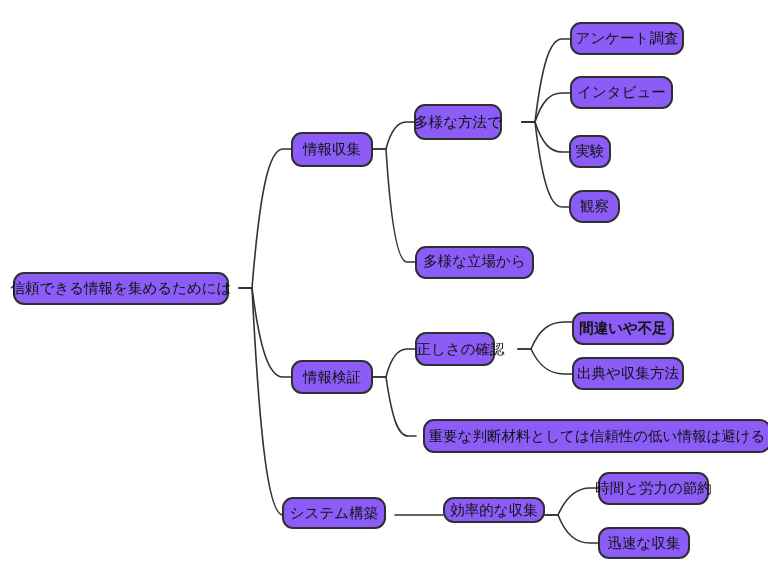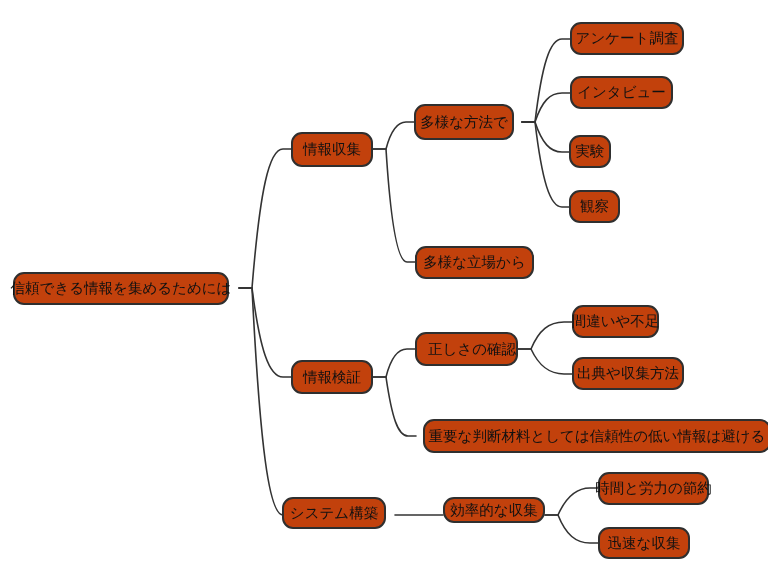--- a/index.html
+++ b/index.html
@@ -17,21 +17,21 @@
     stroke: #333333;
     stroke-width: 1.6;
     stroke-linecap: round;
   }
   .node {
     position: absolute;
     box-sizing: border-box;
     display: flex;
     align-items: center;
     justify-content: center;
-    background: #c2410c;
+    background: #8b5cf6;
     border: 2px solid #2f2f2f;
     border-radius: 11px;
     font-size: 14.5px;
     color: #111111;
     white-space: nowrap;
     line-height: 1;
     letter-spacing: 0;
   }
 </style>
 </head>
@@ -55,37 +55,37 @@
     <path d="M518,349 H531 C539,366 549,374 564,374 H572"></path>
     <path d="M395,515 H443"></path>
     <path d="M545,515 H558 C566,497 576,488 590,488 H598"></path>
     <path d="M545,515 H558 C566,535 576,543 590,543 H598"></path>
   </svg>
 
   <div class="node" style="left:13px;  top:272px; width:216px; height:33px;">信頼できる情報を集めるためには</div>
 
   <div class="node" style="left:291px; top:132px; width:82px;  height:35px;">情報収集</div>
 
-  <div class="node" style="left:414px; top:104px; width:100px; height:36px;">多様な方法で</div>
+  <div class="node" style="left:414px; top:104px; width:88px; height:36px;">多様な方法で</div>
 
   <div class="node" style="left:570px; top:22px;  width:114px; height:33px;">アンケート調査</div>
 
   <div class="node" style="left:570px; top:76px;  width:103px; height:33px;">インタビュー</div>
 
   <div class="node" style="left:569px; top:135px; width:42px;  height:33px;">実験</div>
 
-  <div class="node" style="left:569px; top:190px; width:51px;  height:33px;">観察</div>
+  <div class="node" style="left:569px; top:190px; width:51px;  height:33px;border-radius:14px;">観察</div>
 
-  <div class="node" style="left:415px; top:246px; width:119px; height:33px;">多様な立場から</div>
+  <div class="node" style="left:415px; top:246px; width:119px; height:33px;font-family:Liberation Mono, monospace;">多様な立場から</div>
 
   <div class="node" style="left:291px; top:360px; width:82px;  height:34px;">情報検証</div>
 
-  <div class="node" style="left:415px; top:332px; width:103px; height:34px;padding-left:11px;">正しさの確認</div>
+  <div class="node" style="left:415px; top:332px; width:80px; height:34px;padding-left:11px;">正しさの確認</div>
 
-  <div class="node" style="left:572px; top:305px; width:87px; height:33px;">間違いや不足</div>
+  <div class="node" style="left:572px; top:312px; width:102px; height:33px;font-weight:bold;">間違いや不足</div>
 
   <div class="node" style="left:572px; top:357px; width:112px; height:33px;">出典や収集方法</div>
 
   <div class="node" style="left:416px; top:419px; width:348px; height:34px;margin-left:7px;">重要な判断材料としては信頼性の低い情報は避ける</div>
 
   <div class="node" style="left:282px; top:497px; width:104px; height:32px;">システム構築</div>
 
   <div class="node" style="left:443px; top:497px; width:102px; height:26px;">効率的な収集</div>
 
   <div class="node" style="left:598px; top:472px; width:111px; height:33px;">時間と労力の節約</div>

